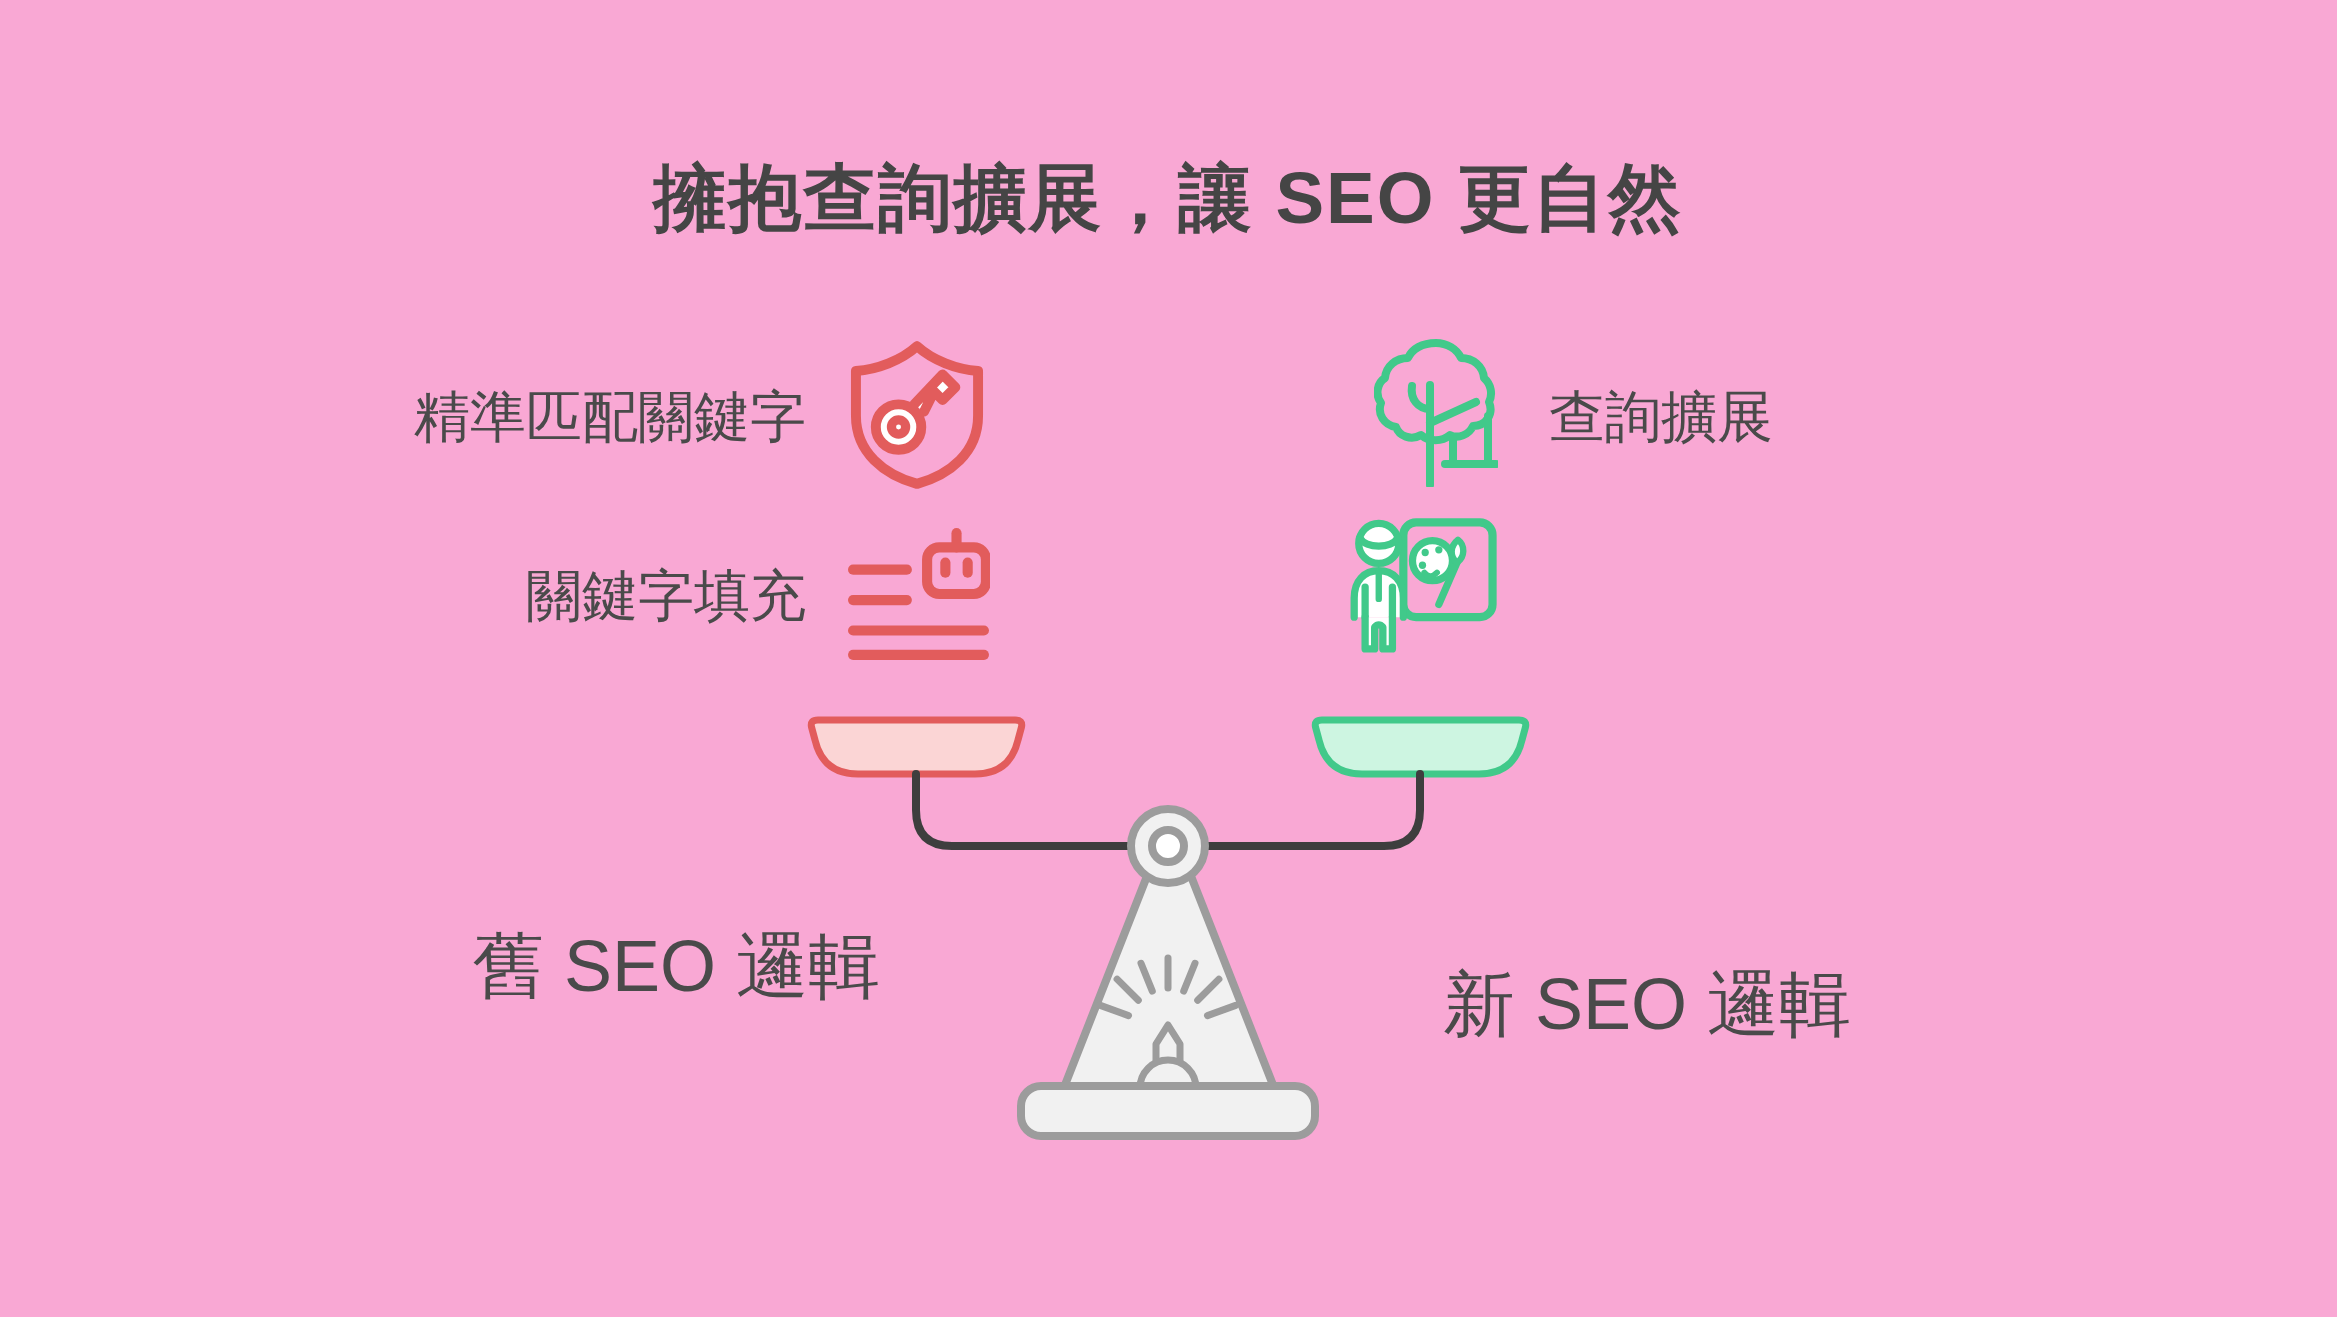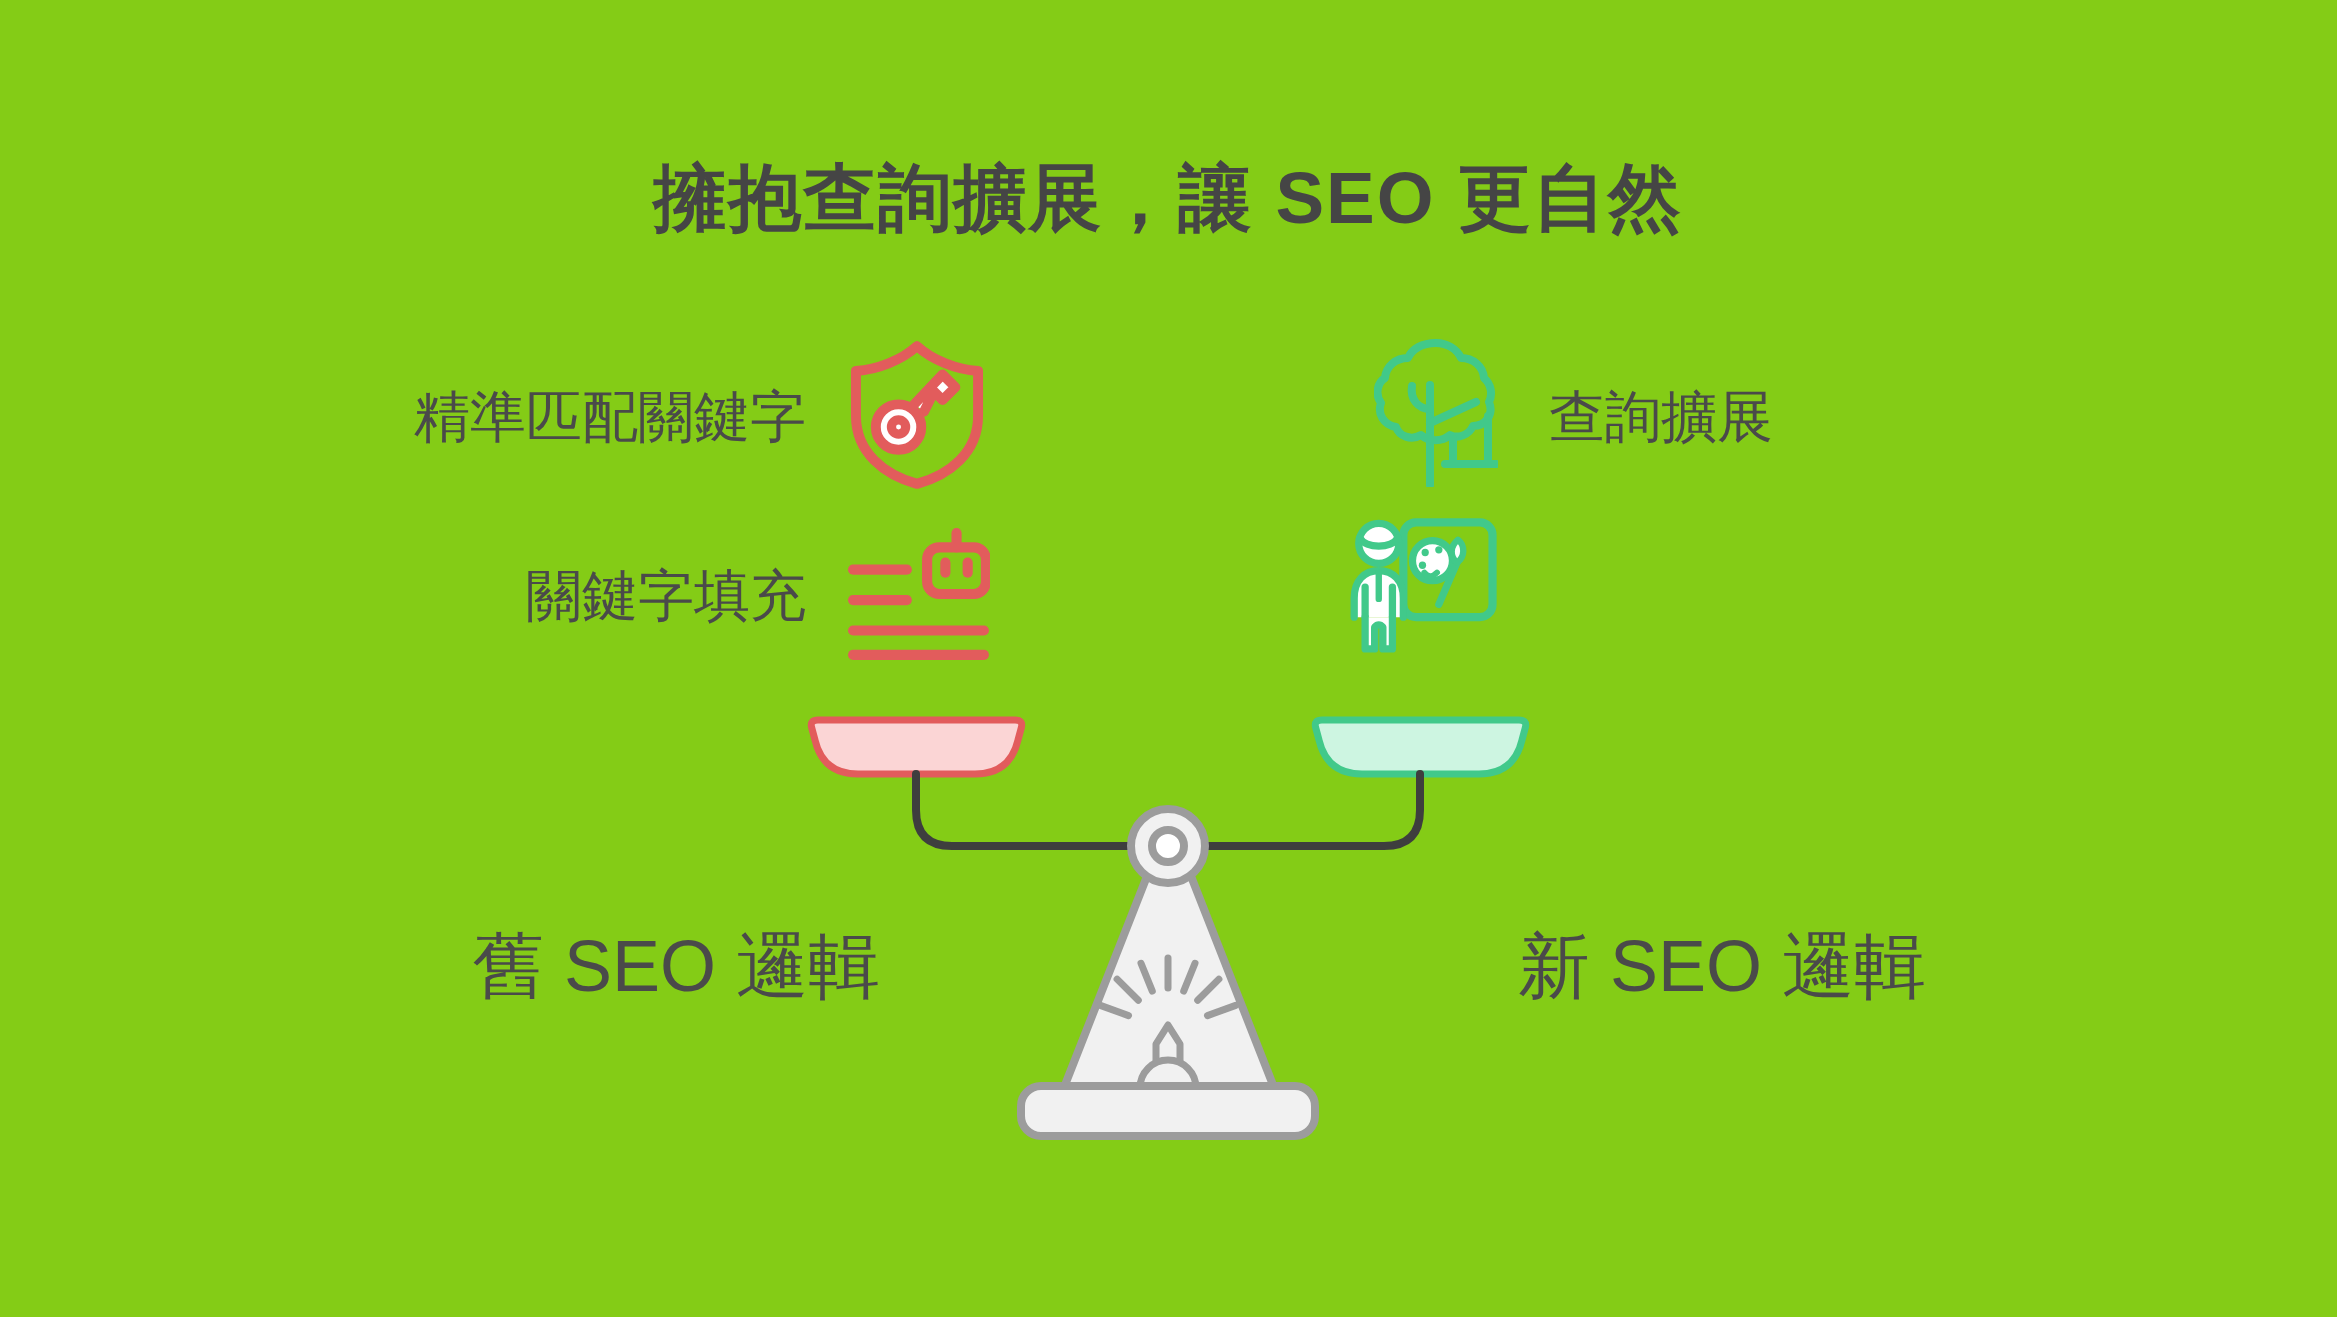--- a/index.html
+++ b/index.html
@@ -1,19 +1,19 @@
 <!DOCTYPE html>
 <html><head>
 <meta charset="utf-8">
 <style>
   html,body{margin:0;padding:0;background:#ffffff;}
   .canvas{
     position:relative;
     width:2337px;height:1317px;
-    background:#84cc16;
+    background:#f9a8d4;
     overflow:hidden;
     font-family:"Liberation Sans","DejaVu Sans",sans-serif;
     color:#4a4a4a;
   }
   .title{
     position:absolute;
     left:1168px;top:150px;
     transform:translateX(-50%);
     font-size:73px;font-weight:700;
     letter-spacing:2px;
@@ -33,21 +33,21 @@
   .right-text{left:1549px;text-align:right;}
   .side-label{
     position:absolute;
     top:931px;
     transform:translateX(-50%);
     font-size:72px;font-weight:500;
     color:#4a4a4a;white-space:nowrap;
     line-height:70px;
   }
   .side-label.old{left:676px;}
-  .side-label.new{left:1722px;}
+  .side-label.new{left:1647px;margin-top:38px;}
   svg{position:absolute;display:block;}
   .icon-shield{left:846px;top:340px;}
   .icon-robot{left:848px;top:528px;}
   .icon-tree{left:1374px;top:337px;}
   .icon-person{left:1346px;top:515px;}
   .pan-left{left:805px;top:716px;}
   .pan-right{left:1309px;top:716px;}
   .stand{left:880px;top:760px;}
 </style>
 </head>

